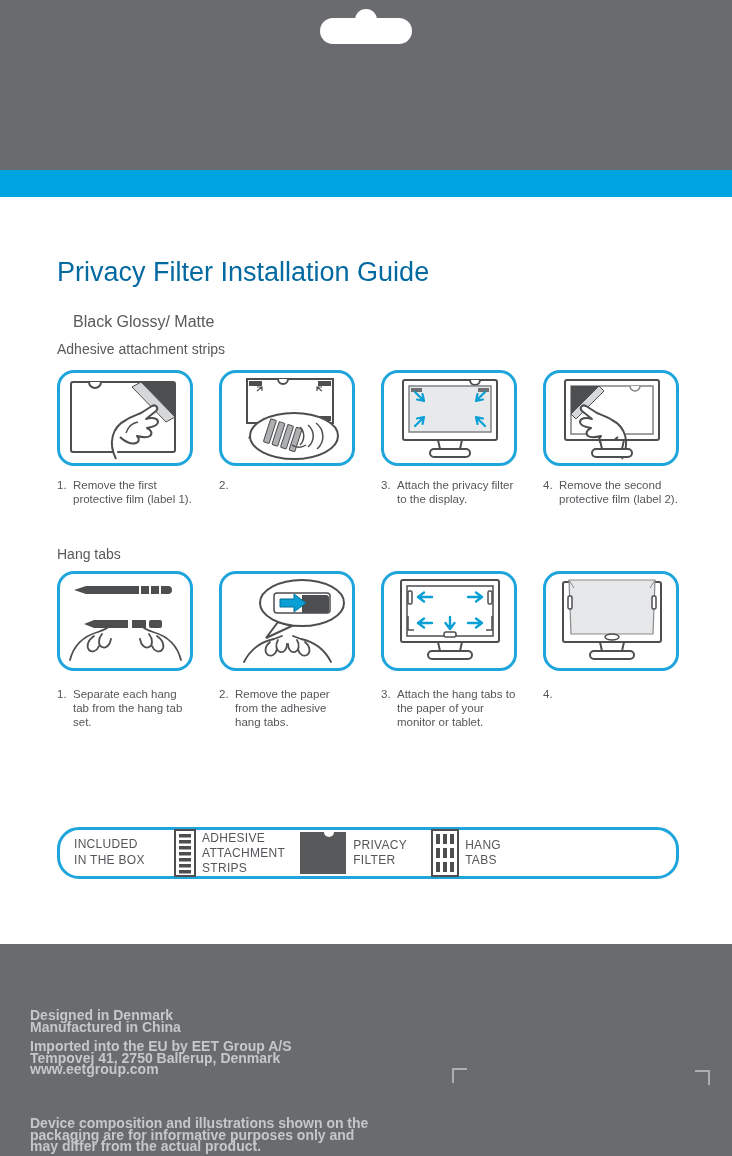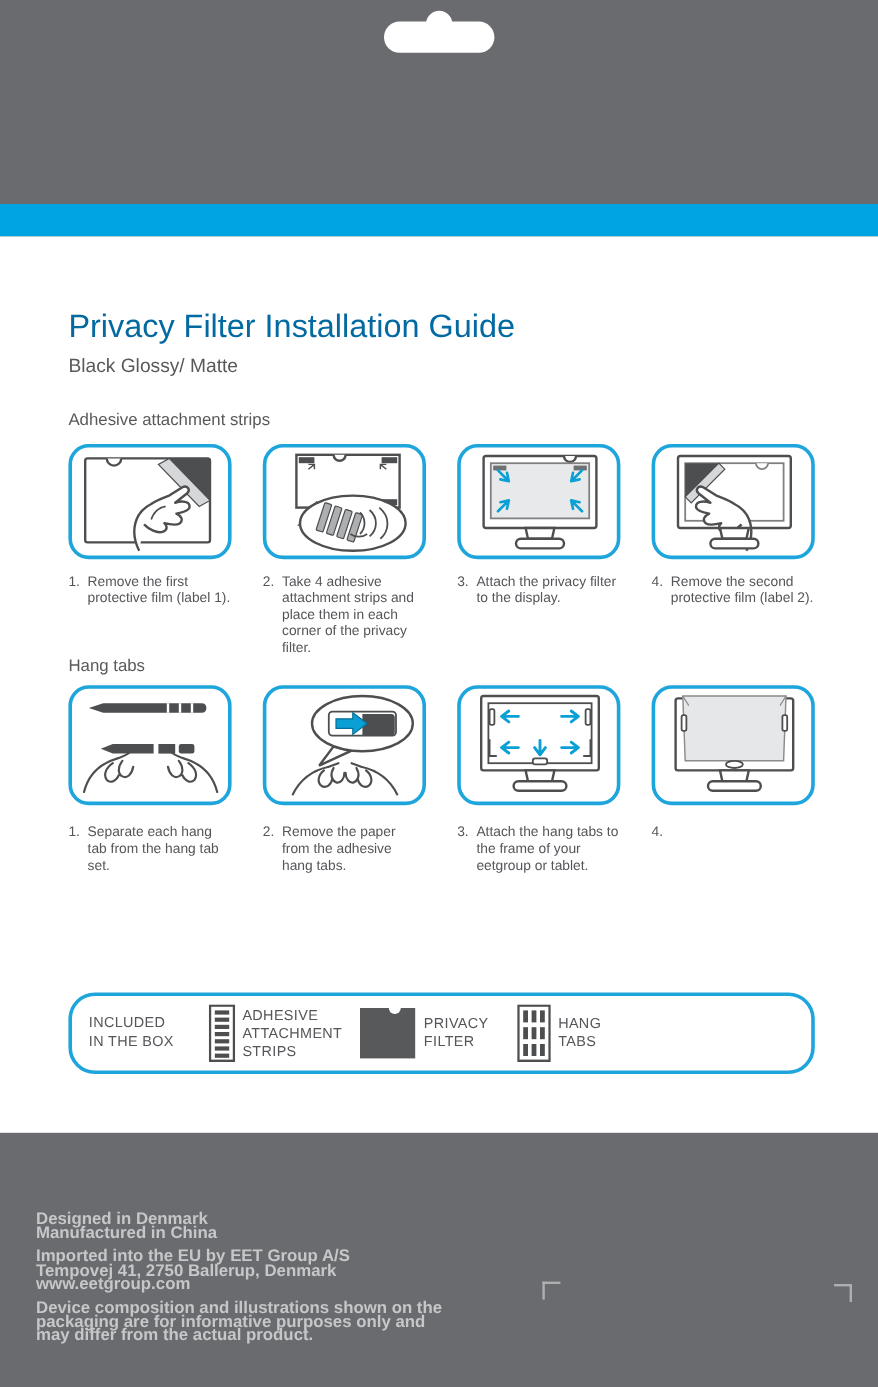--- a/index.html
+++ b/index.html
@@ -9,44 +9,44 @@
   .hang-hole{position:absolute;left:320px;top:18px;width:92px;height:26px;
              background:#fff;border-radius:13px;}
   .hang-hole::before{content:"";position:absolute;left:35px;top:-9px;width:22px;height:22px;
              background:#fff;border-radius:50%;}
   
   .stripe{position:absolute;left:0;top:170px;width:732px;height:27px;background:#00a4e0;}
   
   .card{position:absolute;left:0;top:197px;width:732px;height:747px;background:#fff;}
   .title{position:absolute;left:57px;top:60px;margin:0;font-size:27px;font-weight:400;
          color:#0369a1;letter-spacing:0px;}
-  .subtitle{position:absolute;left:57px;top:100px;margin:0;font-size:16px;font-weight:400;color:#58595b;}
+  .subtitle{position:absolute;left:57px;top:100px;margin:16px;font-size:16px;font-weight:400;color:#58595b;}
   .sec{position:absolute;left:57px;margin:0;font-size:14px;font-weight:400;color:#58595b;}
   .sec1{top:144px}.sec2{top:349px}
   .row{position:absolute;left:57px;display:flex;gap:26px;}
   .row-boxes1{top:173px}.row-caps1{top:282px}.row-boxes2{top:374px}.row-caps2{top:491px}
   .stepbox{width:136px;height:96px;box-sizing:border-box;border:3px solid #1ea5dc;
            border-radius:17px;background:#fff;display:flex;align-items:center;justify-content:center;}
   .stepbox.tall{height:100px;}
   .caption{width:136px;display:flex;gap:3px;font-size:11.5px;line-height:1.2;color:#55565a;}
   .cap-num{flex:none;width:13px;}
   .cap-text{flex:1;}
   
-  .included{position:absolute;left:57px;top:630px;width:622px;height:68px;box-sizing:border-box;
+  .included{position:absolute;left:57px;top:630px;width:622px;height:52px;box-sizing:border-box;
             border:3px solid #1ea5dc;border-radius:22px;background:#fff;display:flex;align-items:center;}
   .inc-label{margin-left:14px;width:80px;font-size:12px;line-height:1.3;color:#55565a;
              white-space:pre-line;letter-spacing:0.3px;}
   .inc-item{display:flex;align-items:center;}
   .inc-item .lbl{margin-left:6px;font-size:12px;line-height:1.25;color:#55565a;
                  white-space:pre-line;letter-spacing:0.3px;}
   .it1{margin-left:14px}.it2{margin-left:20px}.it3{margin-left:24px}.it4{margin-left:20px}
   
   .fineprint{position:absolute;left:30px;margin:0;font-size:14px;line-height:11.5px;
              color:#c6c7c9;white-space:pre-line;font-weight:bold;}
-  .fp1{top:1010px}.fp2{top:1041px}.fp3{top:1078px}.fp4{top:1084px}
+  .fp1{top:1010px}.fp2{top:1041px}.fp3{top:1078px}.fp4{top:1118px}
   .mark{position:absolute;width:13px;height:13px;}
   .mark-tl{left:452px;top:1068px;border-left:2px solid #aeafb1;border-top:2px solid #aeafb1;}
   .mark-tr{left:695px;top:1070px;border-right:2px solid #aeafb1;border-top:2px solid #aeafb1;}
   svg{display:block;}
 </style>
 </head>
 <body>
 
 <div class="sheet">
 
@@ -121,21 +121,20 @@
       </figure>
     </div>
 
     <div class="row row-caps1">
       <div class="caption">
         <span class="cap-num">1.</span>
         <span class="cap-text">Remove the first protective film (label 1).</span>
       </div>
       <div class="caption">
         <span class="cap-num">2.</span>
-        <span class="cap-text">Take 4 adhesive attachment strips and place them in each corner of the privacy filter.</span>
       </div>
       <div class="caption">
         <span class="cap-num">3.</span>
         <span class="cap-text">Attach the privacy filter to the display.</span>
       </div>
       <div class="caption">
         <span class="cap-num">4.</span>
         <span class="cap-text">Remove the second protective film (label 2).</span>
       </div>
     </div>
@@ -204,21 +203,21 @@
       <div class="caption">
         <span class="cap-num">1.</span>
         <span class="cap-text">Separate each hang tab from the hang tab set.</span>
       </div>
       <div class="caption">
         <span class="cap-num">2.</span>
         <span class="cap-text">Remove the paper from the adhesive hang tabs.</span>
       </div>
       <div class="caption">
         <span class="cap-num">3.</span>
-        <span class="cap-text">Attach the hang tabs to the frame of your eetgroup or tablet.</span>
+        <span class="cap-text">Attach the hang tabs to the paper of your monitor or tablet.</span>
       </div>
       <div class="caption">
         <span class="cap-num">4.</span>
       </div>
     </div>
 
     <div class="included">
       <div class="inc-label">INCLUDED
 IN THE BOX</div>
 

